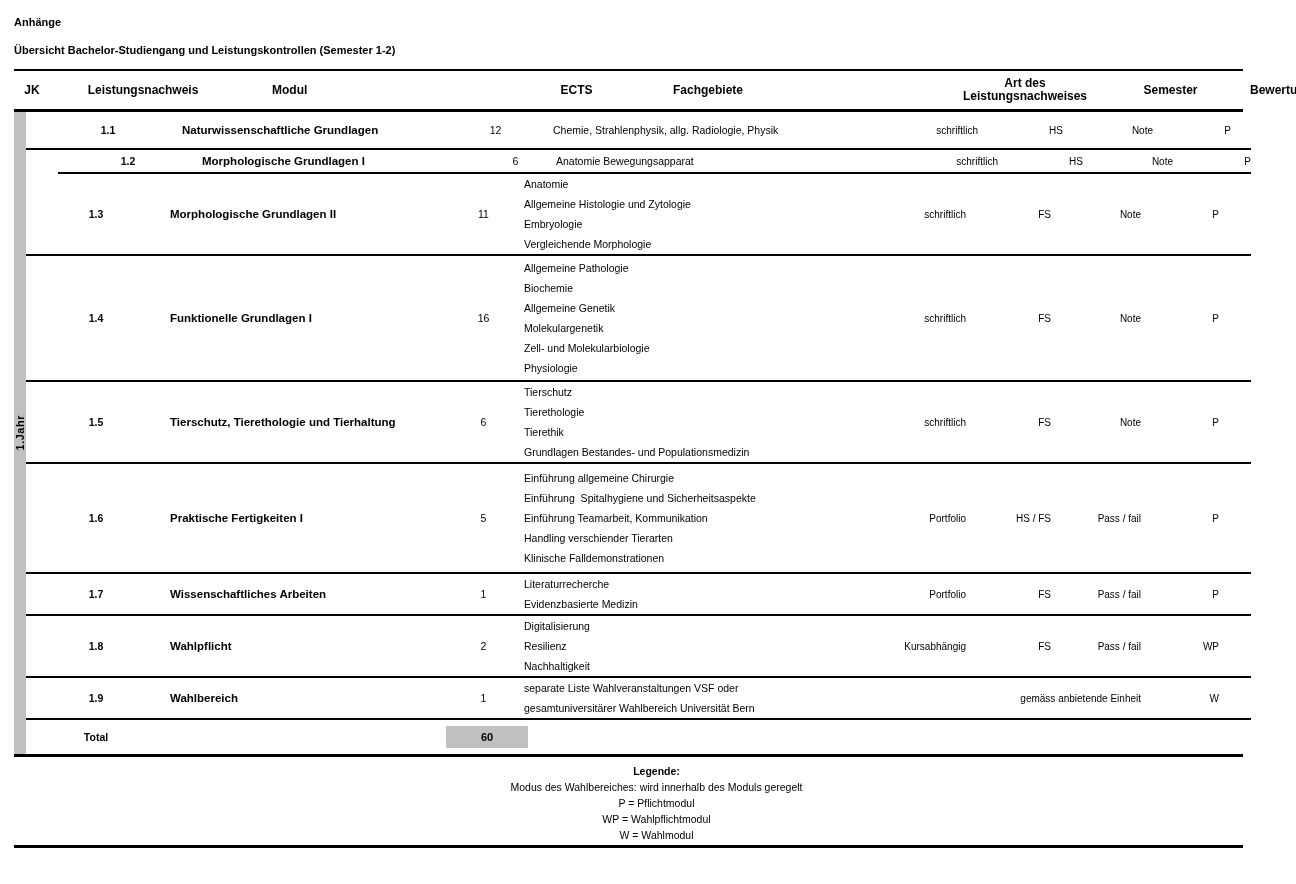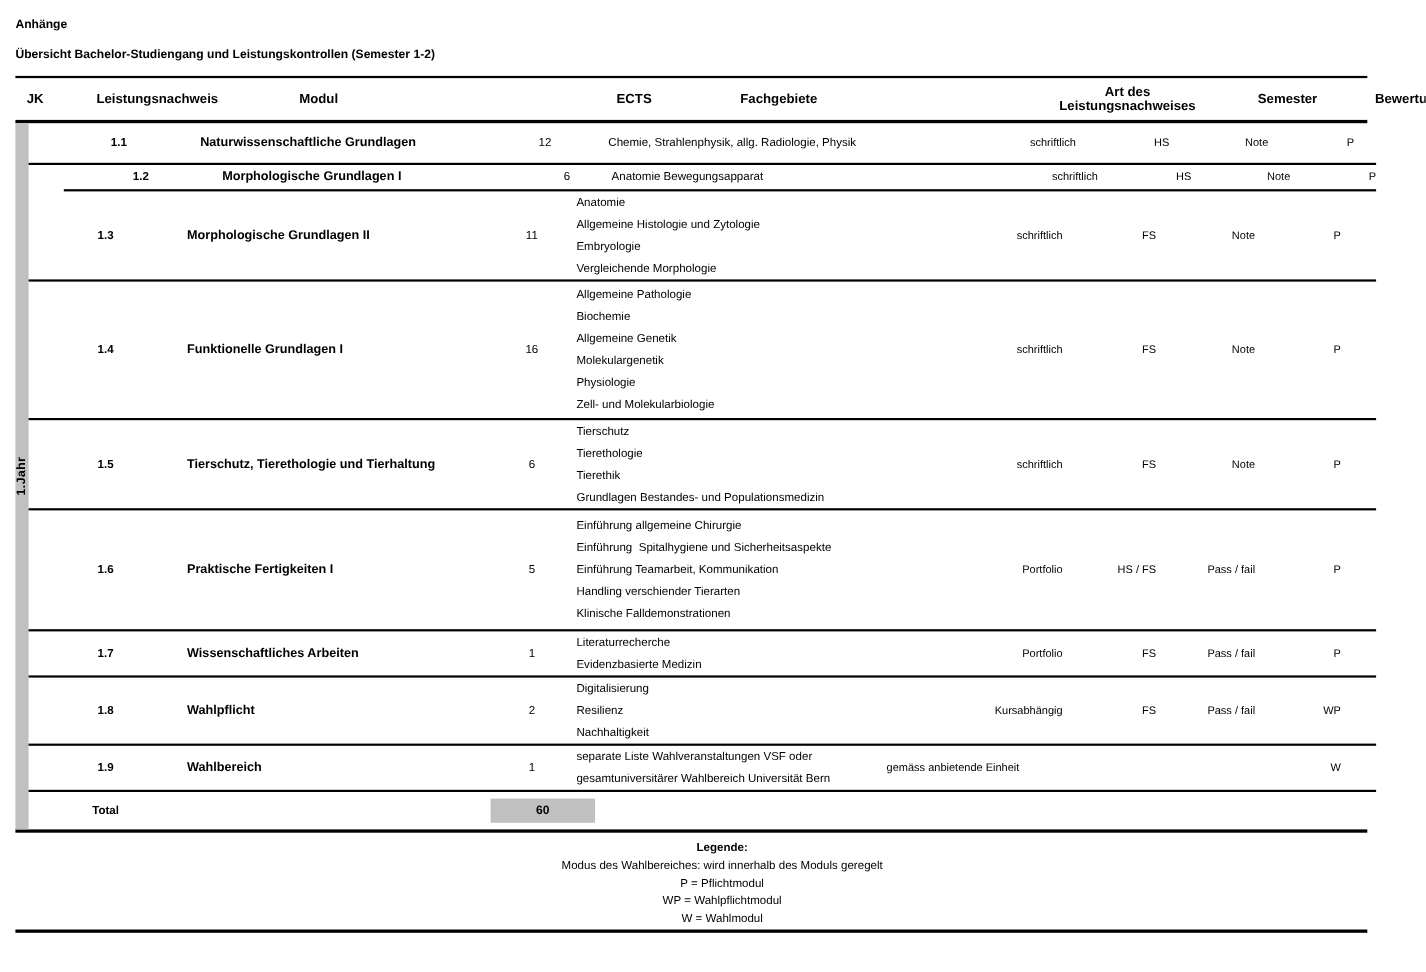--- a/index.html
+++ b/index.html
@@ -49,23 +49,23 @@
   .r4 { min-height: 126px; } .r5 { min-height: 78px; } .r6 { min-height: 110px; }
   .r7 { min-height: 38px; } .r8 { min-height: 60px; } .r9 { min-height: 38px; }
   .rtotal { min-height: 34px; }
   .c.nr { text-align: center; font-weight: bold; }
   .c.modul { font-weight: bold; font-size: 11.5px; padding-left: 4px; }
   .c.ects { text-align: center; }
   .c.fach { padding-left: 3px; }
   .fl { line-height: 20px; white-space: pre-wrap; }
   .fl.ind { padding-left: 17px; }
   .c.art, .c.sem, .c.bew, .c.typ { text-align: right; font-size: 10px; }
-  .c.spancell { text-align: left; font-size: 10px; }
+  .c.spancell { text-align: right; font-size: 10px; }
   .totalbox {
-    width: 95px; height: 22px; margin: 0 auto;
+    width: 82px; height: 22px; margin: 0 auto;
     background: #c0c0c0;
     display: flex; align-items: center; justify-content: center;
     font-weight: bold; font-size: 11px;
   }
   .legend { margin-left: 42px; margin-top: 6px; font-size: 10.5px; text-align: center; }
   .legend .lg-line { line-height: 16px; }
   .legend .lg-title { font-weight: bold; }
   .bottomrule { width: 1229px; border-bottom: 3px solid #000; margin-top: 2px; }
 </style>
 </head>
@@ -141,22 +141,22 @@
 
         <div class="row r4">
           <div class="c nr">1.4</div>
           <div class="c modul">Funktionelle Grundlagen I</div>
           <div class="c ects">16</div>
           <div class="c fach">
             <div class="fl">Allgemeine Pathologie</div>
             <div class="fl">Biochemie</div>
             <div class="fl">Allgemeine Genetik</div>
             <div class="fl">Molekulargenetik</div>
+            <div class="fl">Zell- und Molekularbiologie</div>
             <div class="fl">Physiologie</div>
-            <div class="fl">Zell- und Molekularbiologie</div>
           </div>
           <div class="c art">schriftlich</div>
           <div class="c sem">FS</div>
           <div class="c bew">Note</div>
           <div class="c typ">P</div>
         </div>
 
         <div class="row r5">
           <div class="c nr">1.5</div>
           <div class="c modul">Tierschutz, Tierethologie und Tierhaltung</div>

